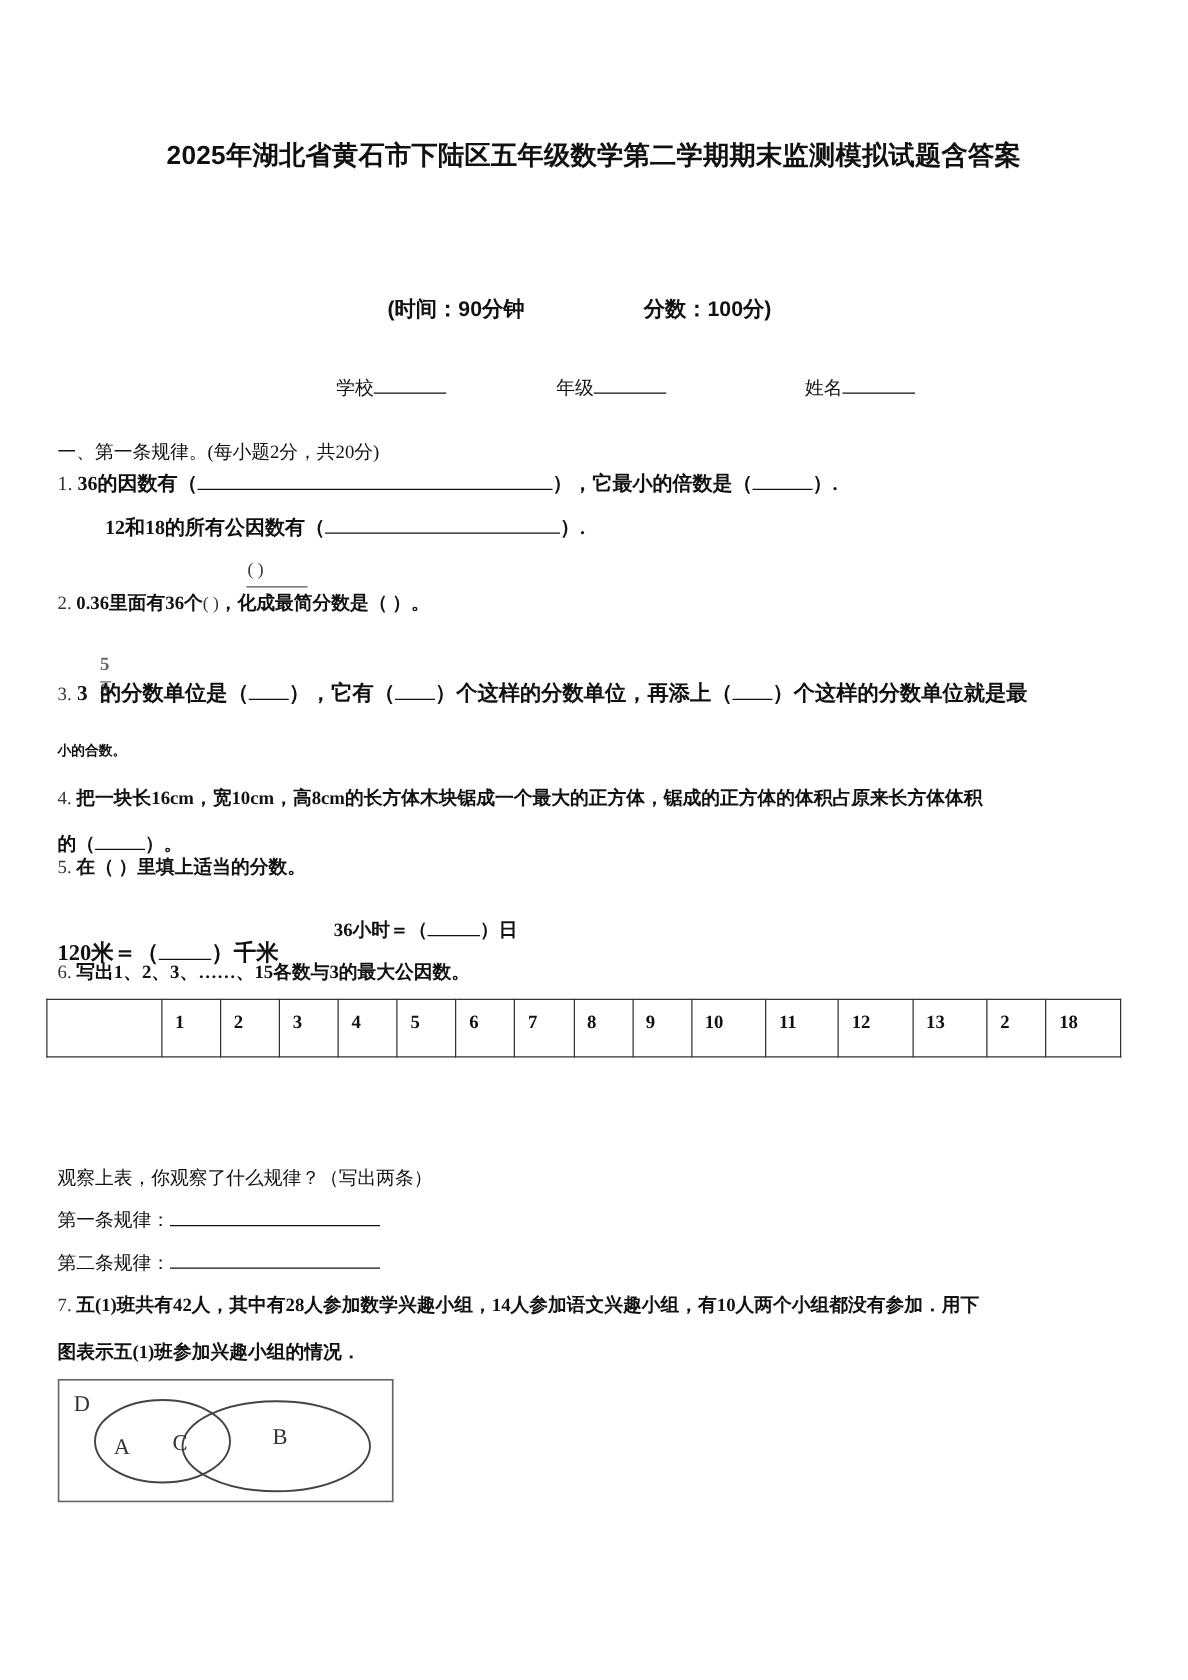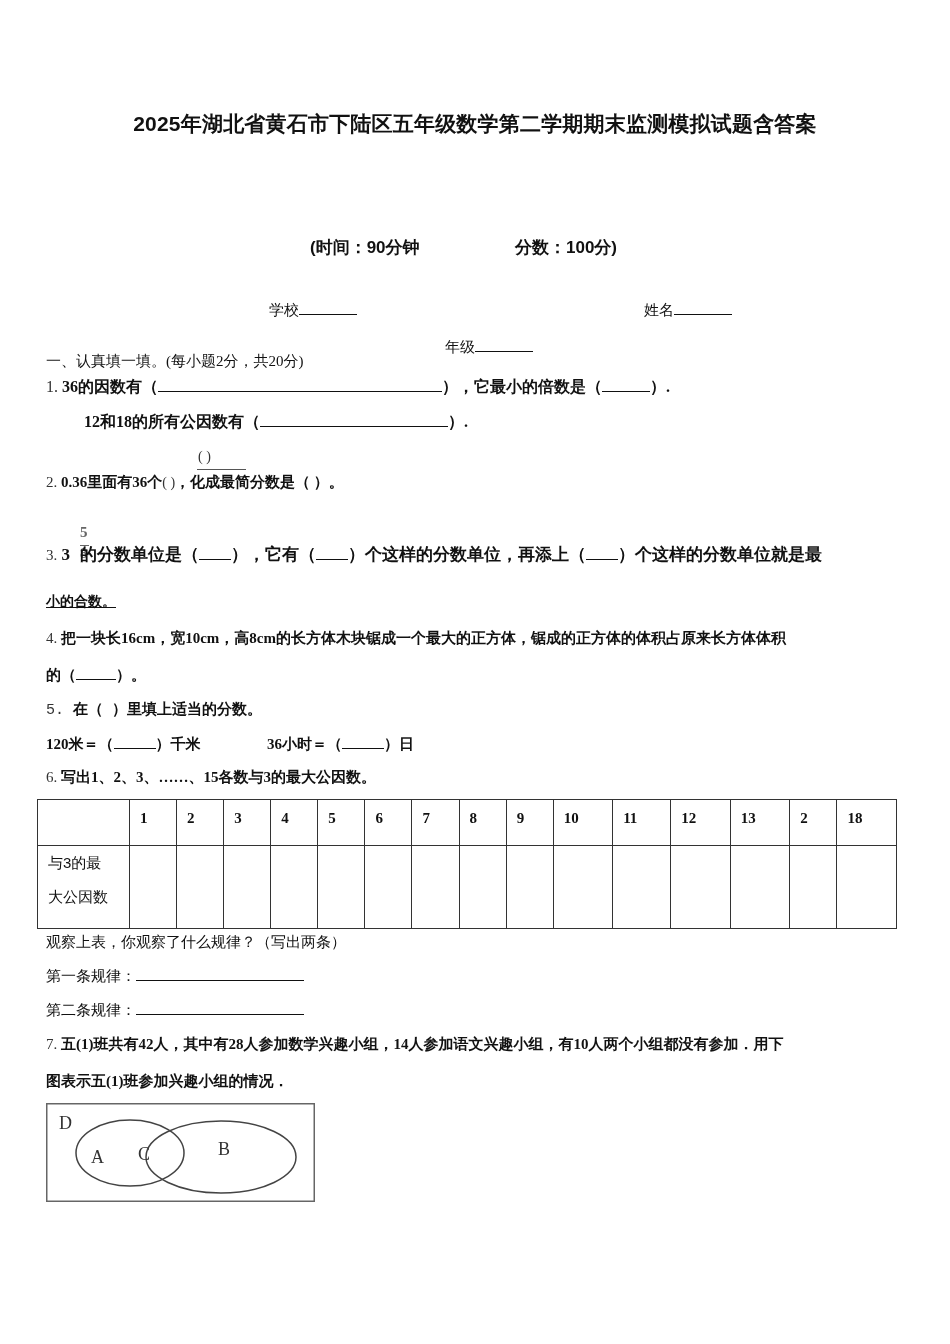--- a/index.html
+++ b/index.html
@@ -28,28 +28,28 @@
 <body>
 
 <div class="abs title">2025年湖北省黄石市下陆区五年级数学第二学期期末监测模拟试题含答案</div>
 
 <div class="abs subtitle" style="left:310px;">(时间：90分钟</div>
 <div class="abs subtitle" style="left:515px;">分数：100分)</div>
 
 <div class="abs info" style="left:269px;">
   <span>学校</span><span class="blank" style="width:58px;"></span>
 </div>
-<div class="abs info" style="left:445px;margin-top:37px;">
+<div class="abs info" style="left:445px;">
   <span>年级</span><span class="blank" style="width:58px;"></span>
 </div>
 <div class="abs info" style="left:605px;margin-left:39px;">
   <span>姓名</span><span class="blank" style="width:58px;"></span>
 </div>
 
-<div class="abs sec" style="left:46px; top:352px;">一、认真填一填。(每小题2分，共20分)</div>
+<div class="abs sec" style="left:46px; top:352px;">一、第一条规律。(每小题2分，共20分)</div>
 
 <div class="abs q" style="left:46px; top:377px;">
   <span class="qn">1.</span>
   <span>36的因数有（</span><span class="blank" style="width:284px;"></span><span>），它最小的倍数是（</span><span class="blank" style="width:48px;"></span><span>）.</span>
 </div>
 <div class="abs q" style="left:84px; top:412px;">
   <span>12和18的所有公因数有（</span><span class="blank" style="width:188px;"></span><span>）.</span>
 </div>
 
 <div class="abs" style="left:198px; top:449px; font-size:14px; color:#333;">(    )</div>
@@ -61,35 +61,35 @@
 
 <div class="frac" style="left:80px; top:524px;">
   <span class="num" style="left:0; top:0;">5</span>
   <span class="abs" style="left:0; top:21px; width:9px; border-top:1.5px solid #666;"></span>
   <span class="num" style="left:0; top:21px;">8</span>
 </div>
 <div class="abs q" style="left:46px; top:543px; font-size:17px;">
   <span class="qn" style="font-size:15px;">3.</span>
   <span>3</span><span style="display:inline-block; width:10px;"></span><span>的分数单位是（</span><span class="blank" style="width:32px;"></span><span>），它有（</span><span class="blank" style="width:32px;"></span><span>）个这样的分数单位，再添上（</span><span class="blank" style="width:32px;"></span><span>）个这样的分数单位就是最</span>
 </div>
-<div class="abs q" style="left:46px; top:593px; font-size:14px;text-decoration:underline;">小的合数。</div>
+<div class="abs q" style="left:46px; top:593px; font-size:11px;">小的合数。</div>
 
 <div class="abs q" style="left:46px; top:629px; font-size:15px;">
   <span class="qn">4.</span>
   <span>把一块长16cm，宽10cm，高8cm的长方体木块锯成一个最大的正方体，锯成的正方体的体积占原来长方体体积</span>
 </div>
 <div class="abs q" style="left:46px; top:665px; font-size:15px;">
   <span>的（</span><span class="blank" style="width:40px;"></span><span>）。</span>
 </div>
 
-<div class="abs q" style="left:46px; top:700px; font-size:15px;font-family:Liberation Mono, monospace;">
+<div class="abs q" style="left:46px; top:684px; font-size:15px;">
   <span class="qn">5.</span>
   <span>在（ ）里填上适当的分数。</span>
 </div>
-<div class="abs q" style="left:46px; top:734px; font-size:15px;">
+<div class="abs q" style="left:46px; top:750px; font-size:18px;">
   <span>120米＝（</span><span class="blank" style="width:42px;"></span><span>）千米</span>
 </div>
 <div class="abs q" style="left:267px; top:734px; font-size:15px;">
   <span>36小时＝（</span><span class="blank" style="width:42px;"></span><span>）日</span>
 </div>
 
 <div class="abs q" style="left:46px; top:768px; font-size:15px;">
   <span class="qn">6.</span>
   <span>写出1、2、3、……、15各数与3的最大公因数。</span>
 </div>
@@ -107,41 +107,20 @@
     <td>7</td>
     <td>8</td>
     <td>9</td>
     <td>10</td>
     <td>11</td>
     <td>12</td>
     <td>13</td>
     <td>2</td>
     <td>18</td>
   </tr>
-  <tr class="body">
-    <td class="rowlabel">
-      <div>与3的最</div>
-      <div>大公因数</div>
-    </td>
-    <td></td>
-    <td></td>
-    <td></td>
-    <td></td>
-    <td></td>
-    <td></td>
-    <td></td>
-    <td></td>
-    <td></td>
-    <td></td>
-    <td></td>
-    <td></td>
-    <td></td>
-    <td></td>
-    <td></td>
-  </tr>
 </tbody>
   </table>
 
 <div class="abs" style="left:46px; top:933px; font-size:15px; font-family:'Liberation Sans','DejaVu Sans',sans-serif;text-align:right;">观察上表，你观察了什么规律？（写出两条）</div>
 <div class="abs" style="left:46px; top:966px; font-size:15px; font-family:'Liberation Sans','DejaVu Sans',sans-serif;text-align:center;">
   <span>第一条规律：</span><span class="blank" style="width:168px;"></span>
 </div>
 <div class="abs" style="left:46px; top:1000px; font-size:15px; font-family:'Liberation Sans','DejaVu Sans',sans-serif;">
   <span>第二条规律：</span><span class="blank" style="width:168px;"></span>
 </div>

